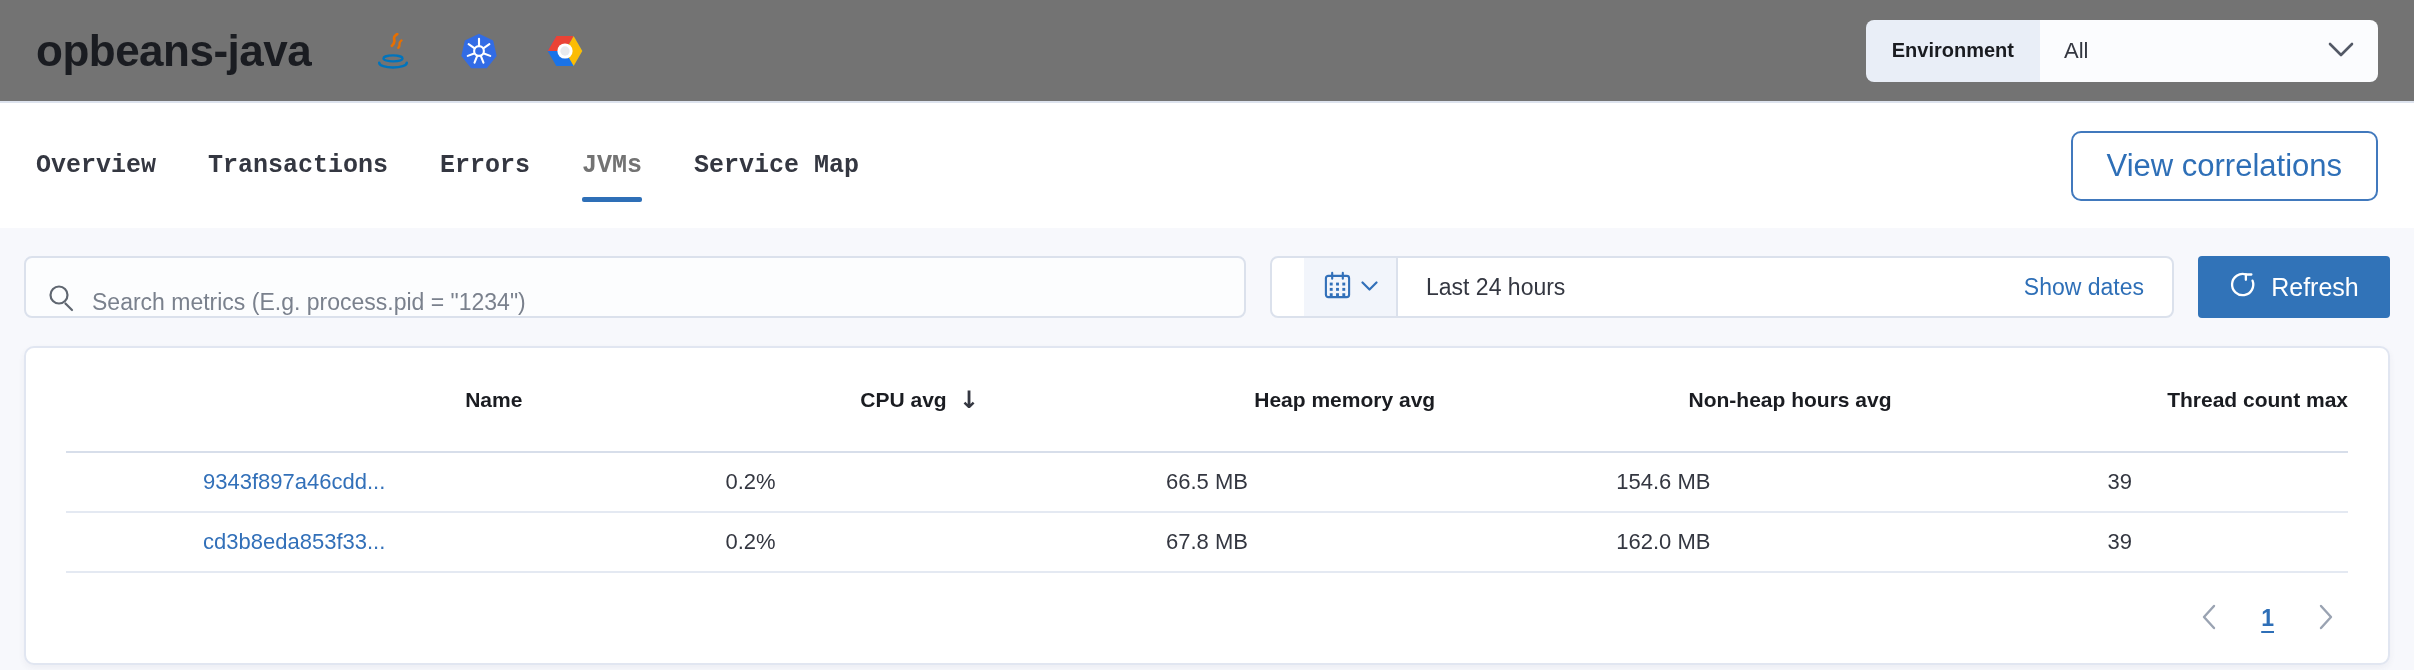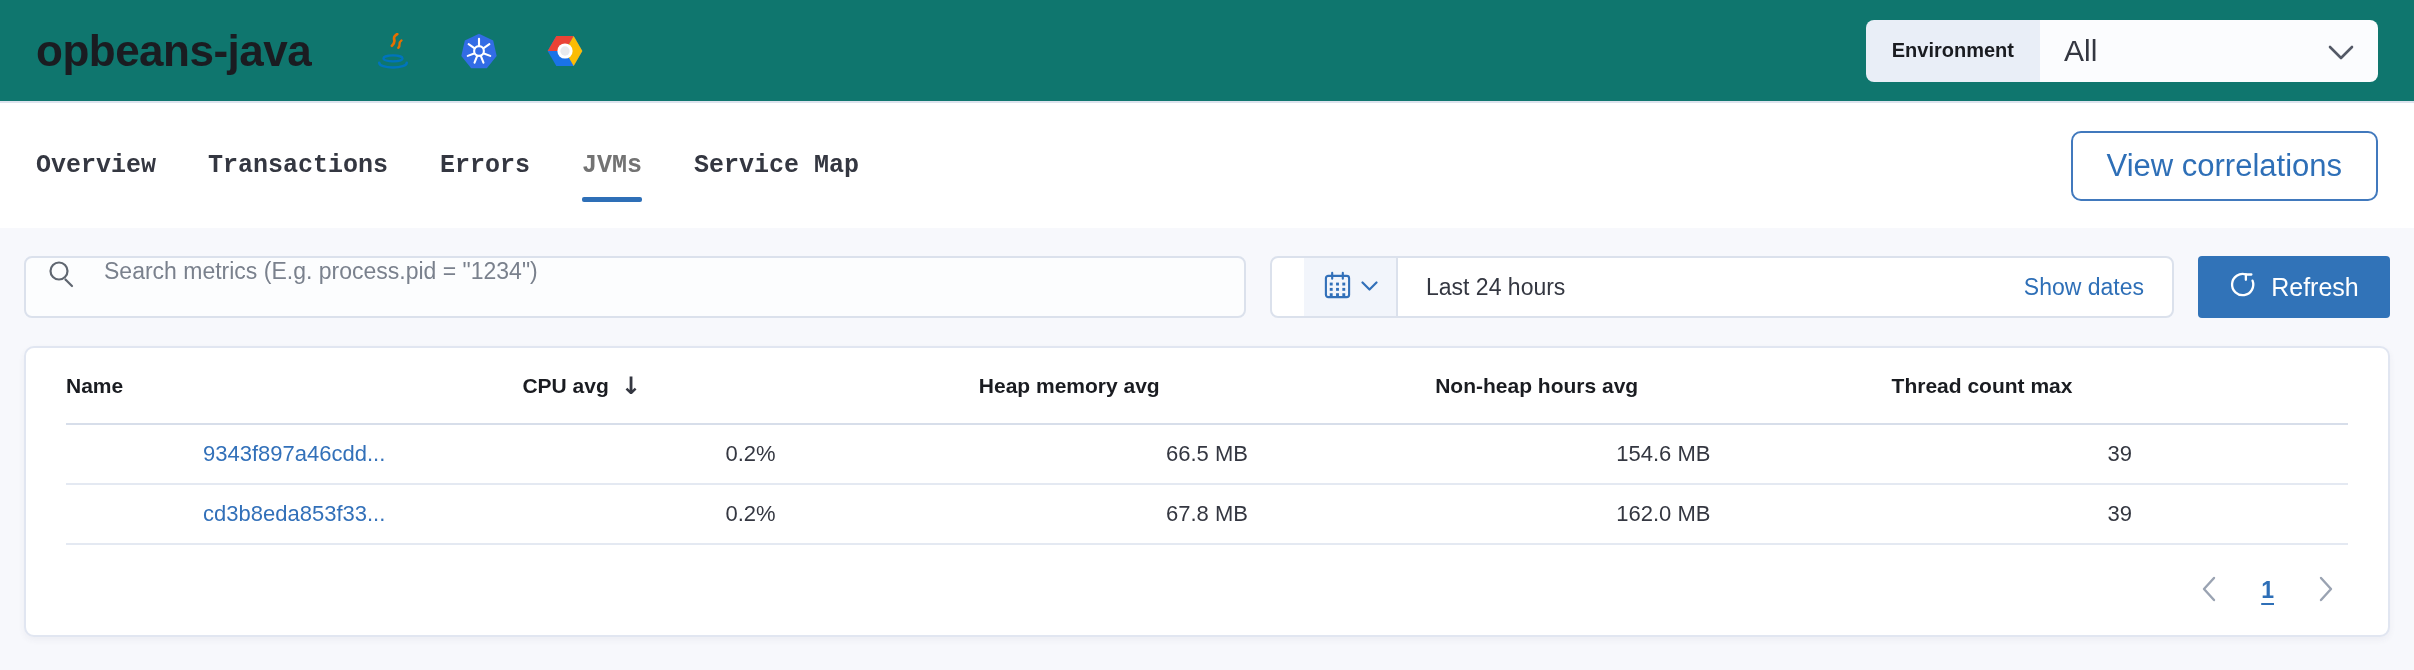--- a/index.html
+++ b/index.html
@@ -1,65 +1,65 @@
 <!DOCTYPE html>
 <html><head>
 <meta charset="utf-8">
 <style>
   * { margin:0; padding:0; box-sizing:border-box; }
   html,body { background:#f7f8fc; }
   body { font-family:"Liberation Sans", sans-serif; color:#343741; }
   .app { width:2414px; height:670px; display:flex; flex-direction:column; background:#f7f8fc; overflow:hidden; }
 
   
-  .header { flex:none; height:103px; background:#0f766e; border-bottom:2px solid #dde3ee;
+  .header { flex:none; height:103px; background:#737373; border-bottom:2px solid #dde3ee;
             display:flex; align-items:center; padding:0 36px; }
   .page-title { font-size:44px; font-weight:700; color:#1a1c21; letter-spacing:-0.5px; }
   .agent-icons { display:flex; align-items:center; gap:50px; margin-left:64px; }
   .agent-icons svg { display:block; }
   .env-control { margin-left:auto; display:flex; height:62px; border-radius:8px; overflow:hidden; }
   .env-label { background:#e9eef7; display:flex; align-items:center; padding:0 26px;
                font-size:20px; font-weight:700; color:#1a1c21; }
   .env-select { background:#fbfcfe; width:338px; display:flex; align-items:center;
-                justify-content:space-between; padding:0 24px; font-size:30px; cursor:pointer; }
+                justify-content:space-between; padding:0 24px; font-size:22px; cursor:pointer; }
 
   
   .tabs-row { flex:none; height:125px; background:#fff; display:flex; align-items:center; padding:0 36px; }
   .tab { font-size:25px; font-weight:600; color:#343741; margin-right:52px; position:relative;
          height:100%; display:flex; align-items:center; cursor:pointer;font-family:Liberation Mono, monospace; }
   .tab.active { color:#737373; }
   .tab.active::after { content:""; position:absolute; left:0; right:0; bottom:26px; height:5px;
                        background:#2e6fb7; border-radius:2px; }
   .view-correlations { margin-left:auto; height:70px; padding:0 34px; background:#fff;
                        border:2px solid #4179bd; border-radius:10px; color:#2e6fb7;
                        font-size:31px; font-family:inherit; cursor:pointer; }
 
   
   .controls { flex:none; display:flex; align-items:center; gap:24px; padding:28px 24px 0; }
   .search-box { flex:1; height:62px; background:#fcfdfe; border:2px solid #dbe1ec; border-radius:8px;
-                display:flex; align-items:flex-start; padding:0 20px; gap:28px; }
+                display:flex; align-items:flex-end; padding:0 20px; gap:16px; }
   .search-box input { flex:1; border:none; outline:none; background:transparent;
                       font-size:23px; font-family:inherit; color:#343741; }
   .search-box input::placeholder { color:#7a818d; }
   .datepicker { flex:none; width:904px; height:62px; background:#fff; border:2px solid #dbe1ec;
                 border-radius:8px; display:flex; align-items:center; overflow:hidden;padding-left:32px; }
   .quick-select { width:94px; align-self:stretch; background:#f2f5fb; border-right:2px solid #dbe1ec;
                   display:flex; align-items:center; justify-content:center; gap:9px; cursor:pointer; }
   .date-range { flex:1; padding:0 28px; font-size:23px; color:#343741; }
   .show-dates { padding-right:28px; font-size:23px; font-weight:500; color:#2e6fb7;
                 background:none; border:none; font-family:inherit; cursor:pointer; }
   .refresh-btn { flex:none; height:62px; min-width:192px; background:#3173b8; border:none; border-radius:4px;
                  color:#fff; font-size:25px; font-weight:500; font-family:inherit;
                  display:flex; align-items:center; justify-content:center; gap:15px; cursor:pointer; }
 
   
   .panel { margin:28px 24px 0; background:#fff; border:2px solid #e1e6f1; border-radius:10px;
            box-shadow:0 3px 6px rgba(60,70,100,0.06); padding:0 40px; }
   table { width:100%; border-collapse:collapse; table-layout:fixed; }
-  th { text-align:left; font-size:21px; font-weight:600; color:#1a1c21; height:76px;
+  th { text-align:right; font-size:21px; font-weight:600; color:#1a1c21; height:104px;
        border-bottom:2px solid #d7deea; }
   th .th-inner { display:inline-flex; align-items:center; gap:12px; cursor:pointer; }
   td { height:60px; font-size:22px; color:#343741; border-bottom:2px solid #e4e9f2;text-align:center; }
   td.link a { color:#3270b9; text-decoration:none; cursor:pointer; }
   .sort-arrow { font-family:"DejaVu Sans", sans-serif; font-size:24px; color:#343741; }
 
   .pagination { display:flex; justify-content:flex-end; align-items:center; gap:44px;
                 height:90px; padding-right:14px; }
   .page-btn { background:none; border:none; cursor:pointer; display:flex; align-items:center; }
   .page-number { font-size:23px; font-weight:700; color:#2e6fb7; text-decoration:underline;

